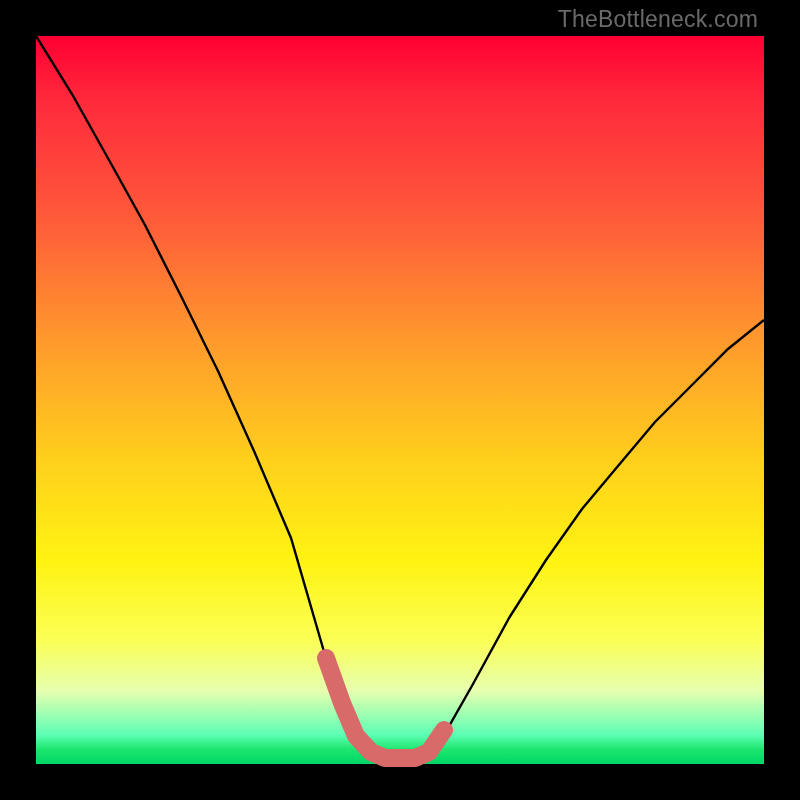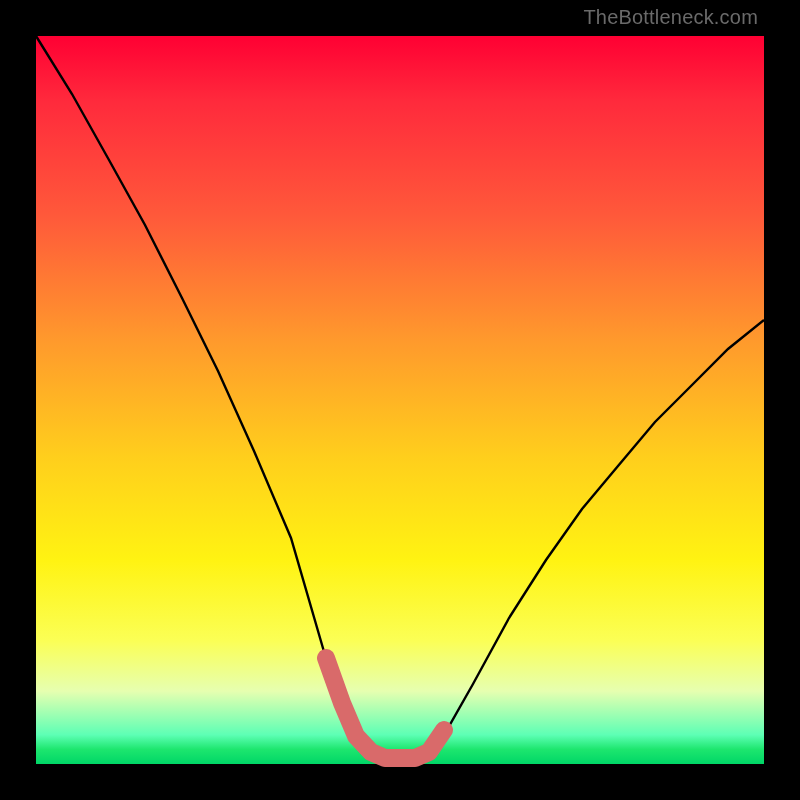--- a/index.html
+++ b/index.html
@@ -37,21 +37,21 @@
       #5dffb5 96%,
       #1de66e 98%,
       #00d667 100%
     );
   }
   .watermark {
     position: absolute;
     top: 6px;
     right: 42px;
     color: #6a6a6a;
-    font-size: 20px;
+    font-size: 23px;
     letter-spacing: 0.2px;
     font-weight: 400;
     user-select: none;
   }
   svg.curves {
     position: absolute;
     inset: 0;
     width: 100%;
     height: 100%;
     overflow: visible;

